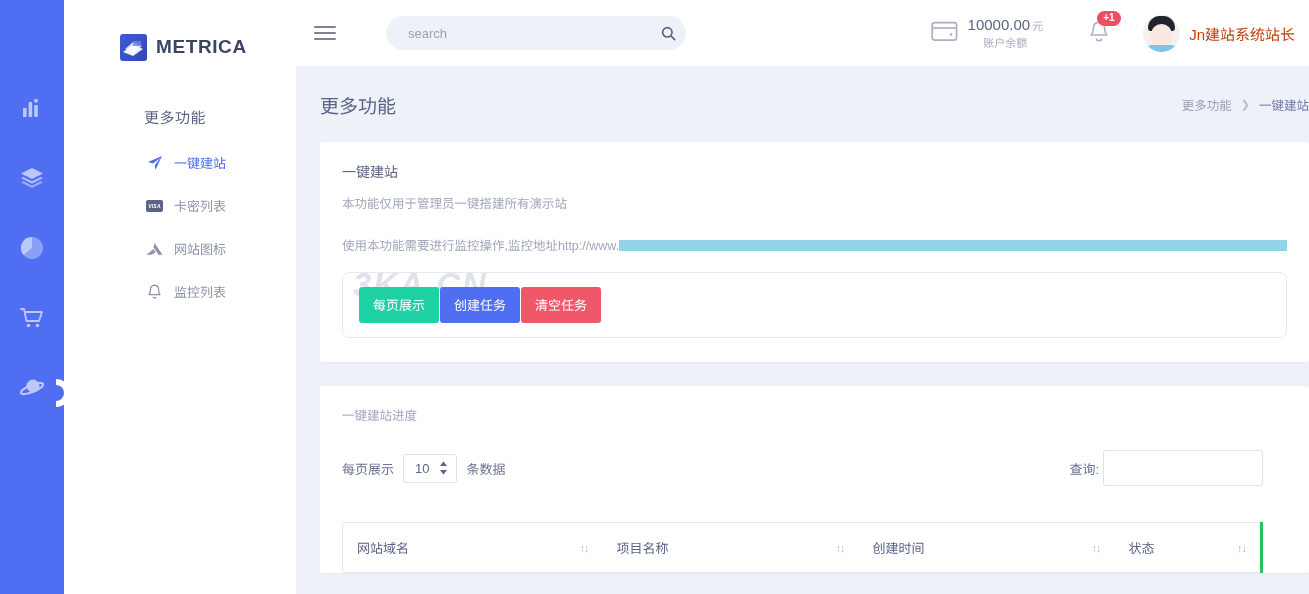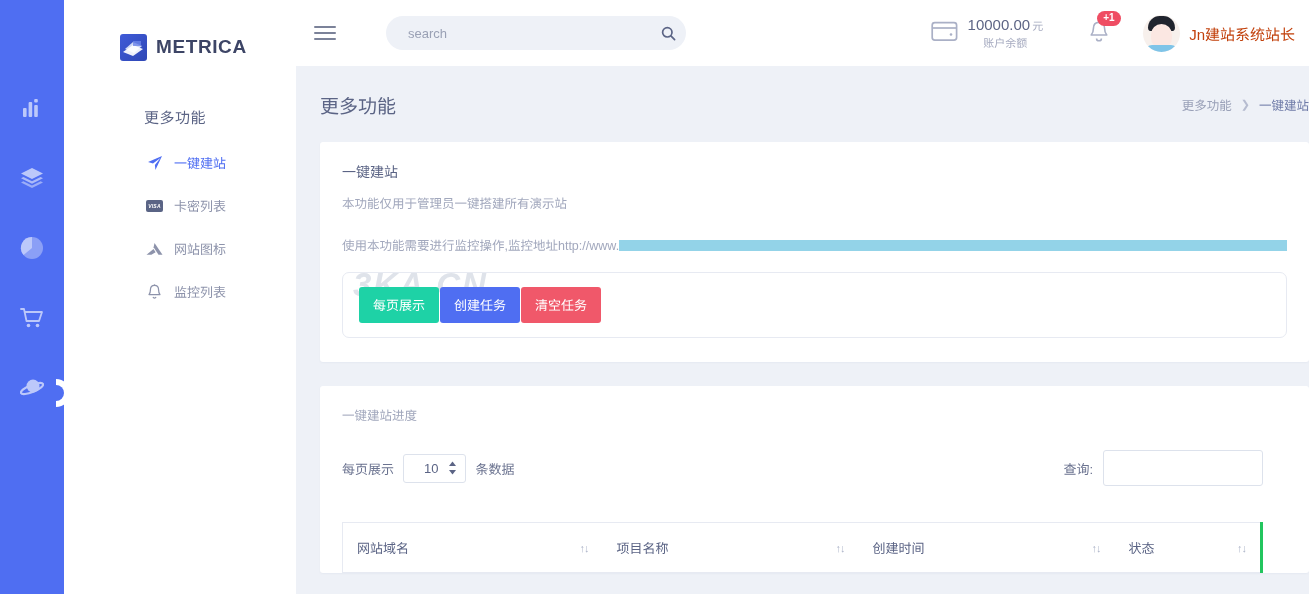--- a/index.html
+++ b/index.html
@@ -258,28 +258,28 @@
   .table-tools {
     display: flex; align-items: center;
     margin-top: 26px;
     font-size: 13px; color: #6b7390;
   }
   .len-sel {
     display: inline-flex; align-items: center;
     margin: 0 9px;
     border: 1px solid #dde2ec;
     border-radius: 3px;
-    padding: 6px 8px 6px 20px;
+    padding: 6px 8px 6px 11px;
     background: #fff;
     gap: 10px;
     cursor: pointer;
   }
   .len-sel .val { font-size: 13px; color: #5b6485; }
   .len-sel .arrows { display: flex; flex-direction: column; line-height: 6px; color:#5b6485; font-size:9px;}
-  .search-filter { margin-left: auto; display: flex; align-items: center; gap: 10px; padding-right: 24px;}
+  .search-filter { margin-left: auto; display: flex; align-items: center; gap: 4px; padding-right: 24px;}
   .search-filter label { font-size: 13px; color: #6b7390; }
   .search-filter input {
     width: 160px; height: 36px;
     border: 1px solid #dde2ec; border-radius: 3px;
     outline: none; background: #fff;
     padding: 0 10px; font-size: 13px;
     font-family: inherit; color: #5b6485;
   }
 
   .data-table {

